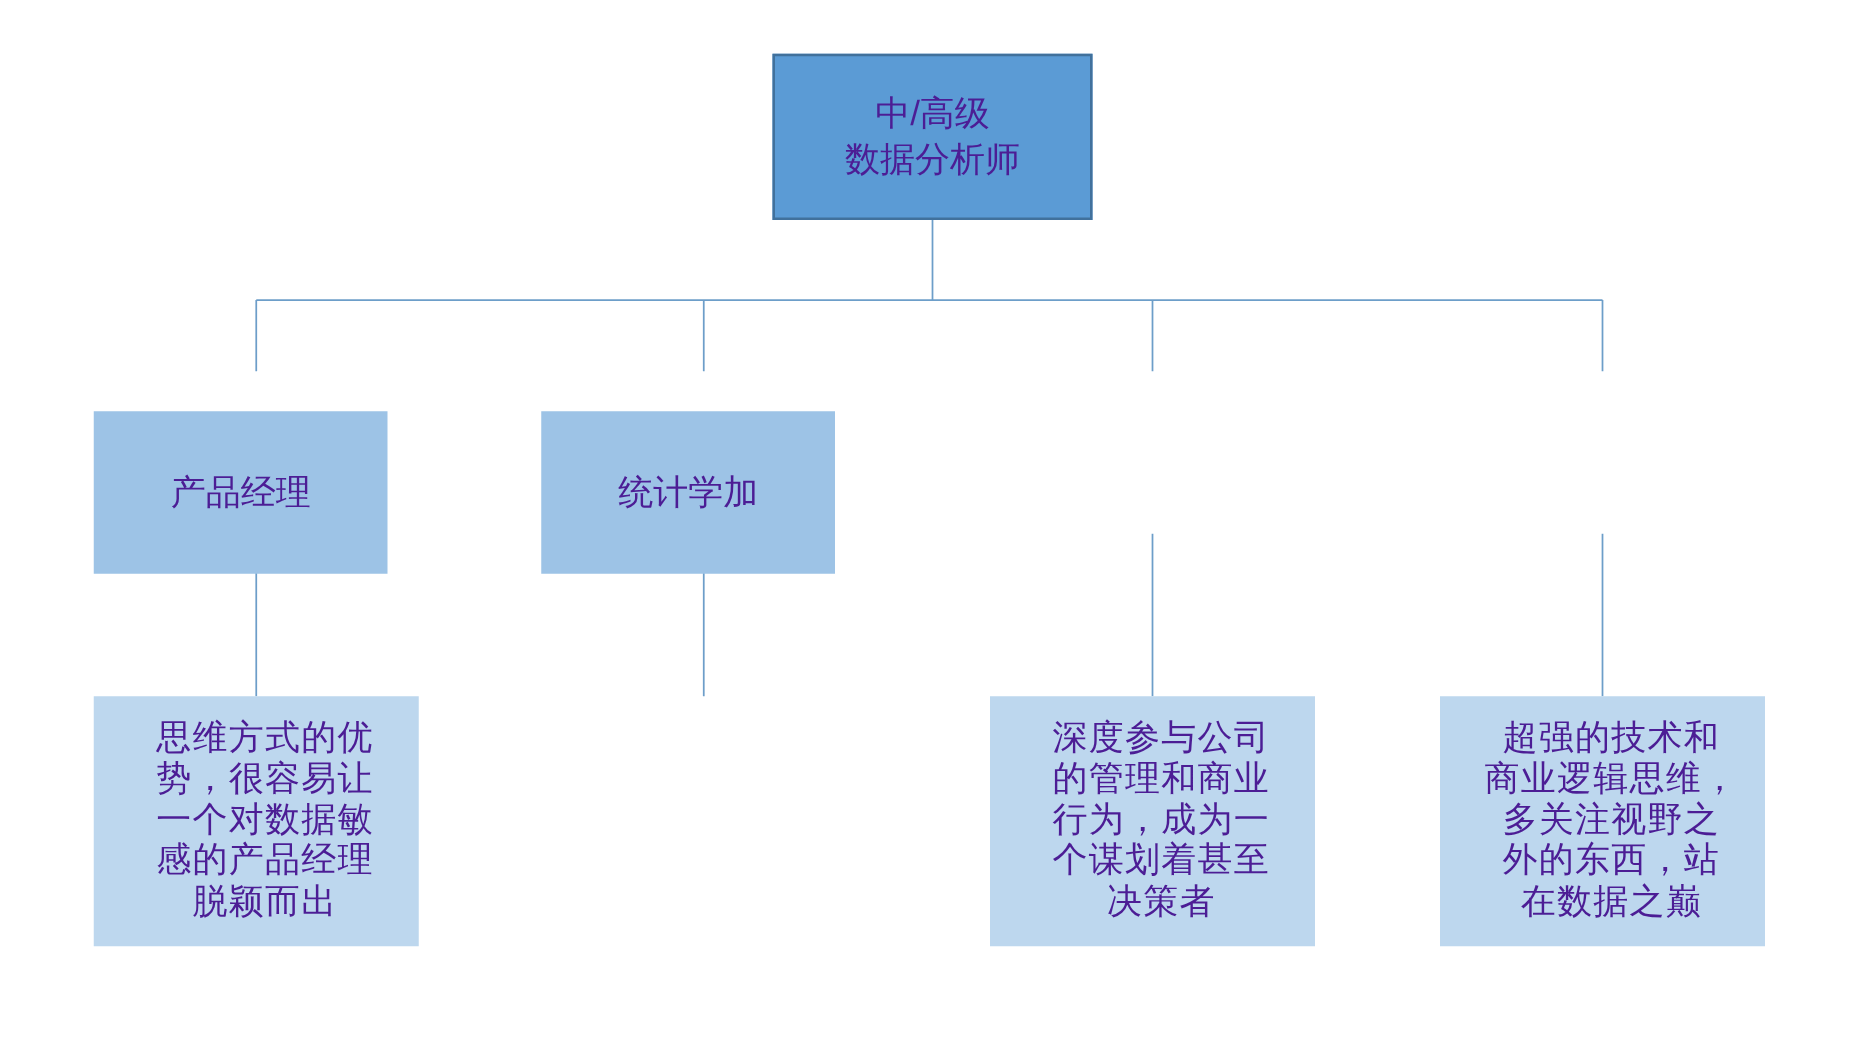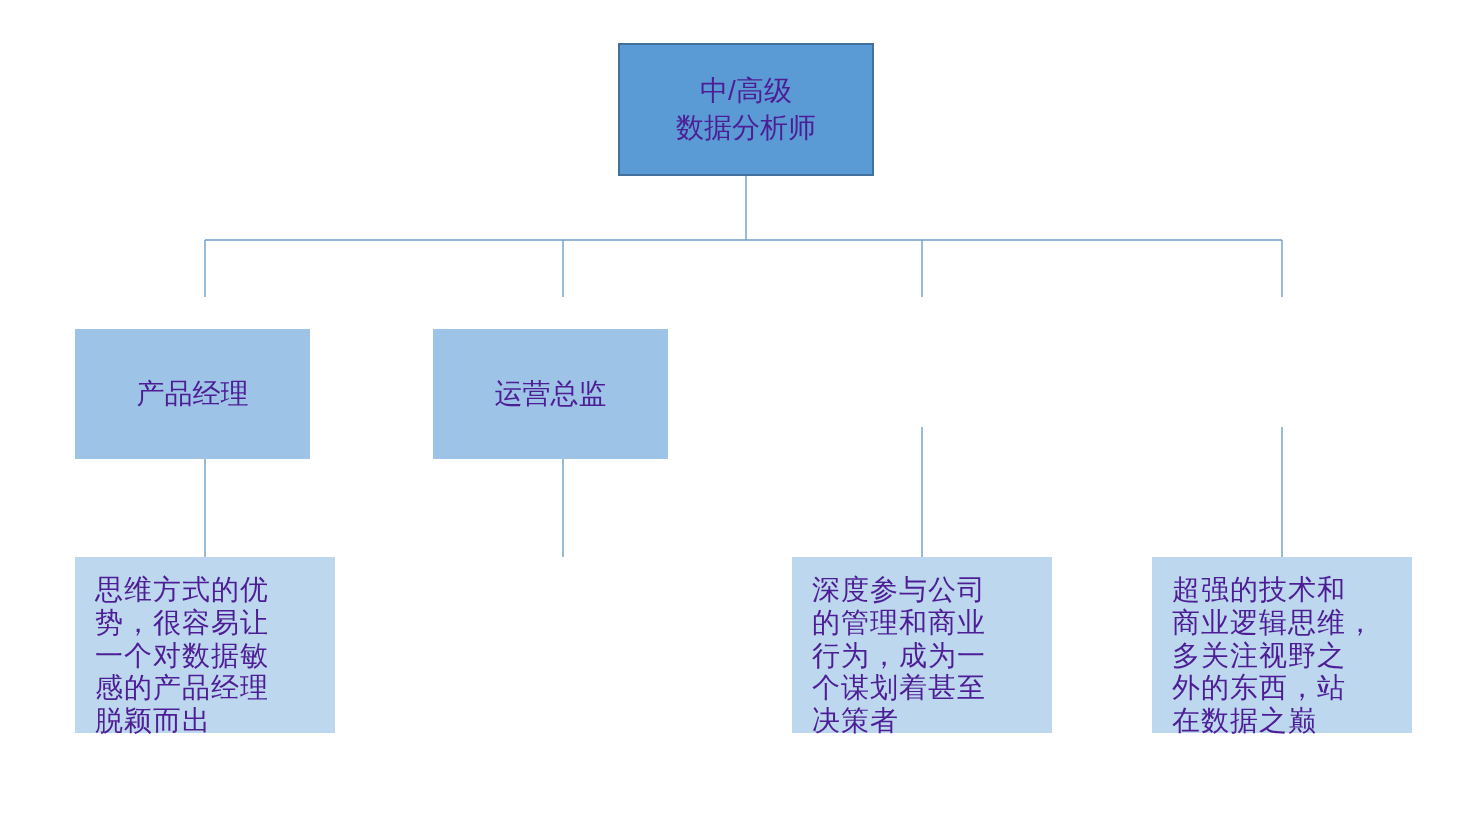--- a/index.html
+++ b/index.html
@@ -41,27 +41,27 @@
     top: 297px;
     width: 235px; height: 130px;
     background: #9DC3E6;
     display: flex; align-items: center; justify-content: center;
     text-align: center;
     font-size: 28px;
     margin-top: 32px;
   }
   .node-l3 {
     top: 557px;
-    width: 260px; height: 176px;
+    width: 260px; height: 200px;
     background: #BDD7EE;
     font-size: 28px;
     line-height: 1.17;
     letter-spacing: 1px;
     padding: 17px 6px 0 20px;
-    text-align: left;
+    text-align: center;
   }
   .col-0 { left: 75px; }
   .col-1 { left: 433px; }
   .col-2 { left: 792px; }
   .col-3 { left: 1152px; }
 </style>
 </head>
 <body>
 
 <div class="canvas">
@@ -80,21 +80,21 @@
     <line x1="205" y1="427" x2="205" y2="557"></line>
     <line x1="563" y1="427" x2="563" y2="557"></line>
     <line x1="922" y1="427" x2="922" y2="557"></line>
     <line x1="1282" y1="427" x2="1282" y2="557"></line>
   </svg>
 
   <div class="node node-root">中/高级
 数据分析师</div>
 
   <div class="node node-l2 col-0">产品经理</div>
-  <div class="node node-l2 col-1">运营总监</div>
+  <div class="node node-l2 col-1">统计学加</div>
 
   <div class="node node-l3 col-0">思维方式的优
 势，很容易让
 一个对数据敏
 感的产品经理
 脱颖而出</div>
   <div class="node node-l3 col-2">深度参与公司
 的管理和商业
 行为，成为一
 个谋划着甚至

